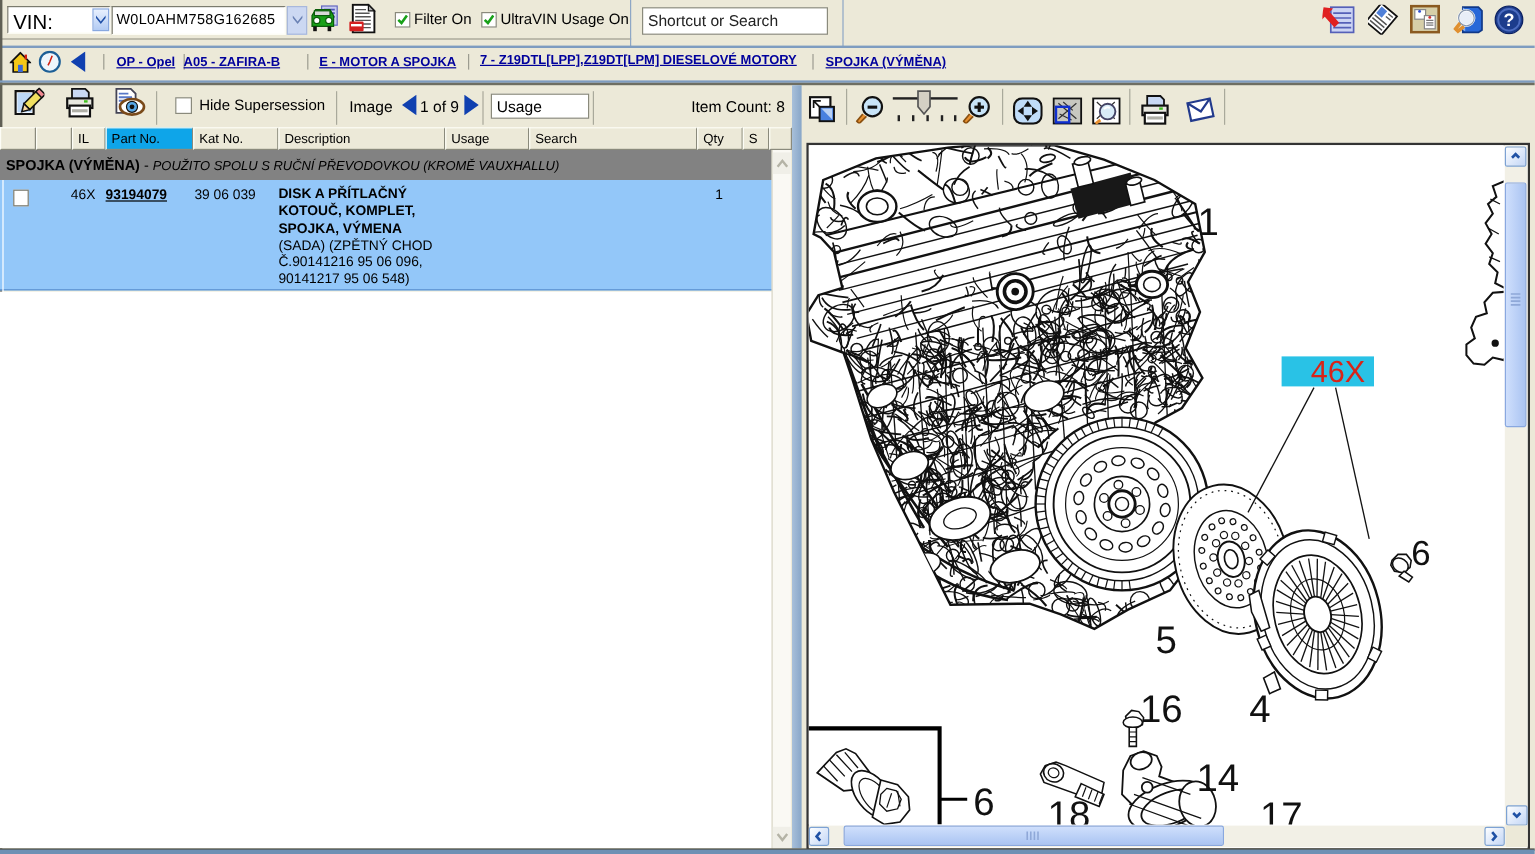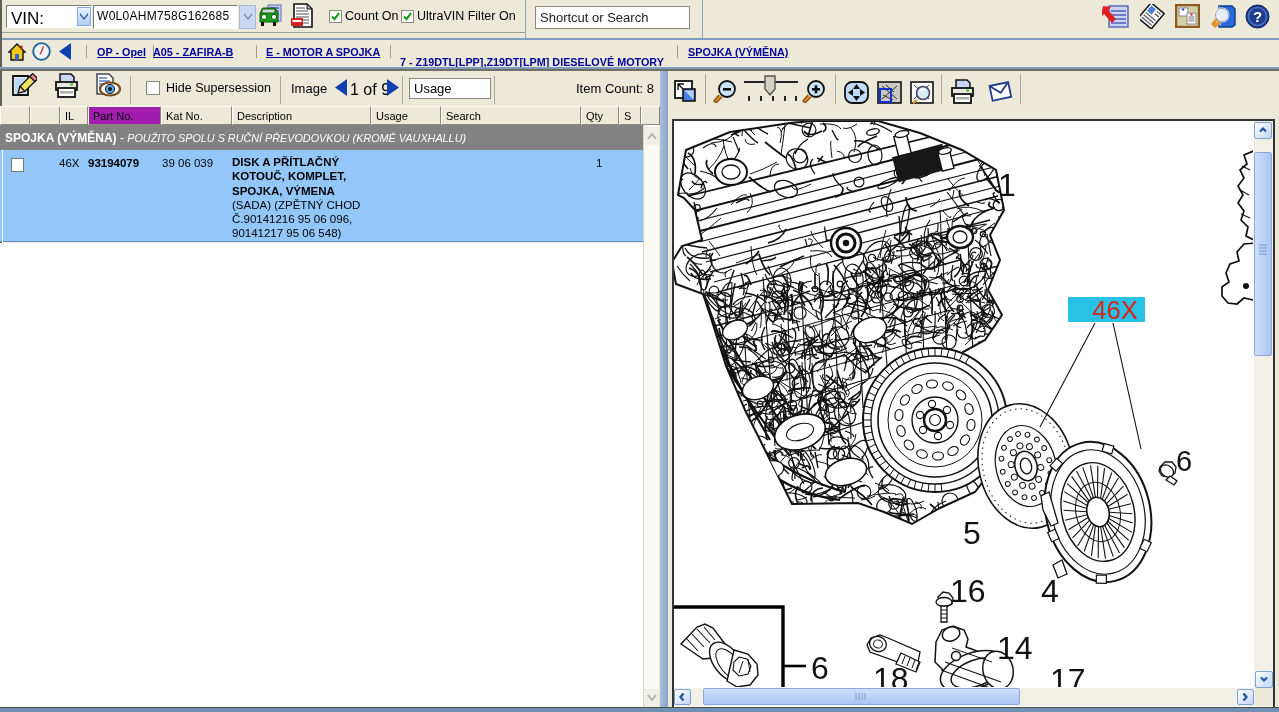--- a/index.html
+++ b/index.html
@@ -42,26 +42,26 @@
 <path d="M3 1 h13 l5 5 v18 h-18 z" fill="#fff" stroke="#111" stroke-width="1.6"></path>
 <path d="M16 1 l5 5 h-5 z" fill="#b0b0b0" stroke="#111"></path>
 <path d="M5 5h9M5 8h12M5 11h13M5 14h13M5 17h13M5 20h13" stroke="#555" stroke-width="1.2"></path>
 <rect x="0" y="15" width="12" height="8" rx="1" fill="#d42020"></rect>
 <rect x="1.5" y="17" width="9" height="2" fill="#fff"></rect>
 </svg>
 <div class="abs" style="left:329px;top:10px;width:13px;height:13px;background:#fff;border:1px solid #8a8a7c"></div>
 <svg class="abs" style="left:331px;top:12px" width="9" height="9" viewBox="0 0 10 10">
     <path d="M1,5 L4,8 L9,1" stroke="#18a018" stroke-width="2.4" fill="none"></path>
   </svg>
-<div class="abs" style="left:345px;top:9px;font-size:12.5px">Count On</div>
+<div class="abs" style="left:345px;top:9px;font-size:12.5px">Filter On</div>
 <div class="abs" style="left:401px;top:10px;width:13px;height:13px;background:#fff;border:1px solid #8a8a7c"></div>
 <svg class="abs" style="left:403px;top:12px" width="9" height="9" viewBox="0 0 10 10">
     <path d="M1,5 L4,8 L9,1" stroke="#18a018" stroke-width="2.4" fill="none"></path>
   </svg>
-<div class="abs" style="left:417px;top:9px;font-size:12.5px">UltraVIN Filter On</div>
+<div class="abs" style="left:417px;top:9px;font-size:12.5px">UltraVIN Usage On</div>
 <div class="tin" style="left:535px;top:6px;width:155px;height:23px"></div>
 <div class="abs" style="left:540px;top:10px;font-size:13px;color:#222">Shortcut or Search</div>
 <svg class="abs" style="left:1102px;top:4px" width="28" height="25">
 <rect x="7" y="2" width="19" height="21" fill="#ccd4f4" stroke="#5560b8" stroke-width="1.4"></rect>
 <path d="M9 7h15M9 11h15M9 15h15M9 19h15" stroke="#5560b8" stroke-width="1.4"></path>
 <path d="M1 2 l8 1 -3 3 8 9 -4 4 -8 -9 -3 3 z" fill="#e02020"></path>
 </svg>
 <svg class="abs" style="left:1140px;top:4px" width="26" height="25">
 <g transform="rotate(40 13 12)">
 <rect x="3" y="3" width="17" height="20" fill="#fff" stroke="#111" stroke-width="1.5"></rect>
@@ -102,21 +102,21 @@
     <path d="M12 0 L0 8.5 L12 17 Z" fill="#1040b0"></path>
   </svg>
 <div class="abs" style="left:86px;top:45px;width:1px;height:13px;background:#9c9c90"></div>
 <div class="abs" style="left:153px;top:45px;width:1px;height:13px;background:#9c9c90"></div>
 <div class="abs" style="left:256px;top:45px;width:1px;height:13px;background:#9c9c90"></div>
 <div class="abs" style="left:390px;top:45px;width:1px;height:13px;background:#9c9c90"></div>
 <div class="abs" style="left:677px;top:45px;width:1px;height:13px;background:#9c9c90"></div>
 <div class="abs lnk" style="left:97px;top:46px">OP - Opel</div>
 <div class="abs lnk" style="left:153px;top:46px">A05 - ZAFIRA-B</div>
 <div class="abs lnk" style="left:266px;top:46px">E - MOTOR A SPOJKA</div>
-<div class="abs lnk" style="left:400px;top:56px">7 - Z19DTL[LPP],Z19DT[LPM] DIESELOVÉ MOTORY</div>
+<div class="abs lnk" style="left:400px;top:44px">7 - Z19DTL[LPP],Z19DT[LPM] DIESELOVÉ MOTORY</div>
 <div class="abs lnk" style="left:688px;top:46px">SPOJKA (VÝMĚNA)</div>
 <div class="abs" style="left:0;top:67px;width:1279px;height:2px;background:#7e9cc0"></div>
 <div class="abs" style="left:0;top:69px;width:1279px;height:2px;background:#6e6e62"></div>
 <svg class="abs" style="left:11px;top:73px" width="26" height="26">
 <path d="M2 3 h15 v19 h-15 z" fill="#fff" stroke="#111" stroke-width="1.8"></path>
 <path d="M3.5 4.5 h12 v16 h-12 z" fill="#bcd8f8"></path>
 <g transform="rotate(45 16 12)">
       <rect x="12" y="2" width="7" height="16" fill="#f0e060" stroke="#111" stroke-width="1.3"></rect>
 <rect x="12" y="0" width="7" height="4" fill="#f08890" stroke="#111" stroke-width="1.3"></rect>
 <path d="M12 18 l3.5 6 3.5 -6 z" fill="#f8d8a0" stroke="#111" stroke-width="1.3"></path>
@@ -137,45 +137,45 @@
 <circle cx="16" cy="16" r="2" fill="#111"></circle>
 </svg>
 <div class="vsep" style="left:130px;top:76px;height:28px"></div>
 <div class="abs" style="left:146px;top:81px;width:14px;height:14px;background:#fff;border:1px solid #8a8a7c"></div>
 <div class="abs" style="left:166px;top:81px;font-size:12.5px">Hide Supersession</div>
 <div class="vsep" style="left:280px;top:76px;height:28px"></div>
 <div class="abs" style="left:291px;top:81px;font-size:13px">Image</div>
 <svg class="abs" style="left:335px;top:79px" width="13" height="17">
     <path d="M12 0 L0 8.5 L12 17 Z" fill="#1040b0"></path>
   </svg>
-<div class="abs" style="left:350px;top:81px;font-size:16px">1 of 9</div>
+<div class="abs" style="left:350px;top:81px;font-size:13px">1 of 9</div>
 <svg class="abs" style="left:386px;top:79px" width="13" height="17">
     <path d="M1 0 L13 8.5 L1 17 Z" fill="#1040b0"></path>
   </svg>
 <div class="vsep" style="left:402px;top:76px;height:28px"></div>
 <div class="tin" style="left:409px;top:78px;width:82px;height:21px"></div>
 <div class="abs" style="left:414px;top:81px;font-size:13px">Usage</div>
 <div class="vsep" style="left:494px;top:76px;height:28px"></div>
 <div class="abs" style="left:576px;top:81px;font-size:13px">Item Count: 8</div>
 <div class="abs" style="left:0px;top:106px;width:30px;height:19px;background:#ece9d8;border:1px solid;border-color:#fdfdf6 #8a8a7c #8a8a7c #fdfdf6;font-size:11px;color:#000;padding:3px 0 0 4px;white-space:nowrap;overflow:hidden"></div>
 <div class="abs" style="left:30px;top:106px;width:30px;height:19px;background:#ece9d8;border:1px solid;border-color:#fdfdf6 #8a8a7c #8a8a7c #fdfdf6;font-size:11px;color:#000;padding:3px 0 0 4px;white-space:nowrap;overflow:hidden"></div>
 <div class="abs" style="left:60px;top:106px;width:28px;height:19px;background:#ece9d8;border:1px solid;border-color:#fdfdf6 #8a8a7c #8a8a7c #fdfdf6;font-size:11px;color:#000;padding:3px 0 0 4px;white-space:nowrap;overflow:hidden">IL</div>
-<div class="abs" style="left:88px;top:106px;width:73px;height:19px;background:#a21caf;border:1px solid;border-color:#fdfdf6 #8a8a7c #8a8a7c #fdfdf6;font-size:11px;color:#000;padding:3px 0 0 4px;white-space:nowrap;overflow:hidden">Part No.</div>
+<div class="abs" style="left:88px;top:106px;width:73px;height:19px;background:#0ea5e9;border:1px solid;border-color:#fdfdf6 #8a8a7c #8a8a7c #fdfdf6;font-size:11px;color:#000;padding:3px 0 0 4px;white-space:nowrap;overflow:hidden">Part No.</div>
 <div class="abs" style="left:161px;top:106px;width:71px;height:19px;background:#ece9d8;border:1px solid;border-color:#fdfdf6 #8a8a7c #8a8a7c #fdfdf6;font-size:11px;color:#000;padding:3px 0 0 4px;white-space:nowrap;overflow:hidden">Kat No.</div>
 <div class="abs" style="left:232px;top:106px;width:139px;height:19px;background:#ece9d8;border:1px solid;border-color:#fdfdf6 #8a8a7c #8a8a7c #fdfdf6;font-size:11px;color:#000;padding:3px 0 0 4px;white-space:nowrap;overflow:hidden">Description</div>
 <div class="abs" style="left:371px;top:106px;width:70px;height:19px;background:#ece9d8;border:1px solid;border-color:#fdfdf6 #8a8a7c #8a8a7c #fdfdf6;font-size:11px;color:#000;padding:3px 0 0 4px;white-space:nowrap;overflow:hidden">Usage</div>
 <div class="abs" style="left:441px;top:106px;width:140px;height:19px;background:#ece9d8;border:1px solid;border-color:#fdfdf6 #8a8a7c #8a8a7c #fdfdf6;font-size:11px;color:#000;padding:3px 0 0 4px;white-space:nowrap;overflow:hidden">Search</div>
 <div class="abs" style="left:581px;top:106px;width:38px;height:19px;background:#ece9d8;border:1px solid;border-color:#fdfdf6 #8a8a7c #8a8a7c #fdfdf6;font-size:11px;color:#000;padding:3px 0 0 4px;white-space:nowrap;overflow:hidden">Qty</div>
 <div class="abs" style="left:619px;top:106px;width:22px;height:19px;background:#ece9d8;border:1px solid;border-color:#fdfdf6 #8a8a7c #8a8a7c #fdfdf6;font-size:11px;color:#000;padding:3px 0 0 4px;white-space:nowrap;overflow:hidden">S</div>
 <div class="abs" style="left:641px;top:106px;width:19px;height:19px;background:#ece9d8;border:1px solid;border-color:#fdfdf6 #8a8a7c #8a8a7c #fdfdf6;font-size:11px;color:#000;padding:3px 0 0 4px;white-space:nowrap;overflow:hidden"></div>
-<div class="abs" style="left:0;top:125px;width:643px;height:25px;background:#828282;color:#ffffff;font-size:12px;padding-top:6px"><span style="font-weight:bold;padding-left:5px">SPOJKA (VÝMĚNA)</span><span> - </span><span style="font-style:italic;font-size:10.8px">POUŽITO SPOLU S RUČNÍ PŘEVODOVKOU (KROMĚ VAUXHALLU)</span></div>
+<div class="abs" style="left:0;top:125px;width:643px;height:25px;background:#828282;color:#000000;font-size:12px;padding-top:6px"><span style="font-weight:bold;padding-left:5px">SPOJKA (VÝMĚNA)</span><span> - </span><span style="font-style:italic;font-size:10.8px">POUŽITO SPOLU S RUČNÍ PŘEVODOVKOU (KROMĚ VAUXHALLU)</span></div>
 <div class="abs" style="left:0;top:150px;width:643px;height:92px;background:#93c7f9;border-bottom:1px solid #5a91d0"></div>
 <div class="abs" style="left:11px;top:158px;width:13px;height:14px;background:#fff;border:1px solid #7a7a6e"></div>
 <div class="abs" style="left:59px;top:157px;font-size:11.5px">46X</div>
-<div class="abs" style="left:88px;top:157px;font-size:11.5px;font-weight:bold;">93194079</div>
+<div class="abs" style="left:88px;top:157px;font-size:11.5px;font-weight:bold;text-decoration:underline">93194079</div>
 <div class="abs" style="left:162px;top:157px;font-size:11.5px">39 06 039</div>
 <div class="abs" style="left:232px;top:155px;font-size:11.5px;line-height:14.3px"><b>DISK A PŘÍTLAČNÝ<br>KOTOUČ, KOMPLET,<br>SPOJKA, VÝMENA</b><br>(SADA) (ZPĚTNÝ CHOD<br>Č.90141216 95 06 096,<br>90141217 95 06 548)</div>
 <div class="abs" style="left:596px;top:157px;font-size:11.5px">1</div>
 <div class="abs" style="left:0;top:243px;width:643px;height:464px;background:#fff"></div>
 <div class="abs" style="left:2px;top:150px;width:1px;height:557px;background:#fff"></div>
 <div class="abs" style="left:643px;top:125px;width:1px;height:582px;background:#d8d6c8"></div>
 <div class="abs" style="left:644px;top:125px;width:15px;height:582px;background:#faf9f4"></div>
 <div class="abs" style="left:644px;top:127px;width:15px;height:18px;background:#f0efe8"></div>
 <svg class="abs" style="left:647px;top:132px" width="10" height="8">
     <path d="M1,7 L5,2 L9,7" stroke="#b4b3a6" stroke-width="2" fill="none"></path>

